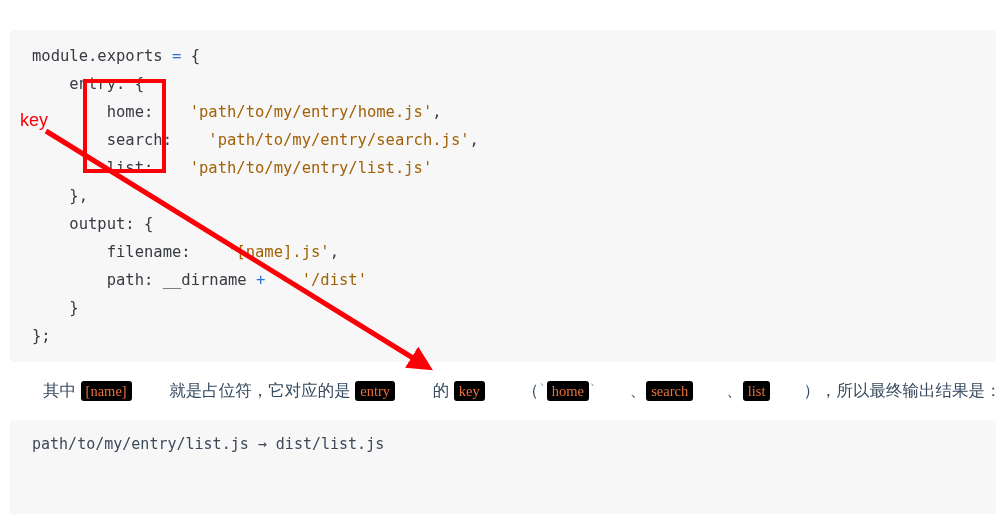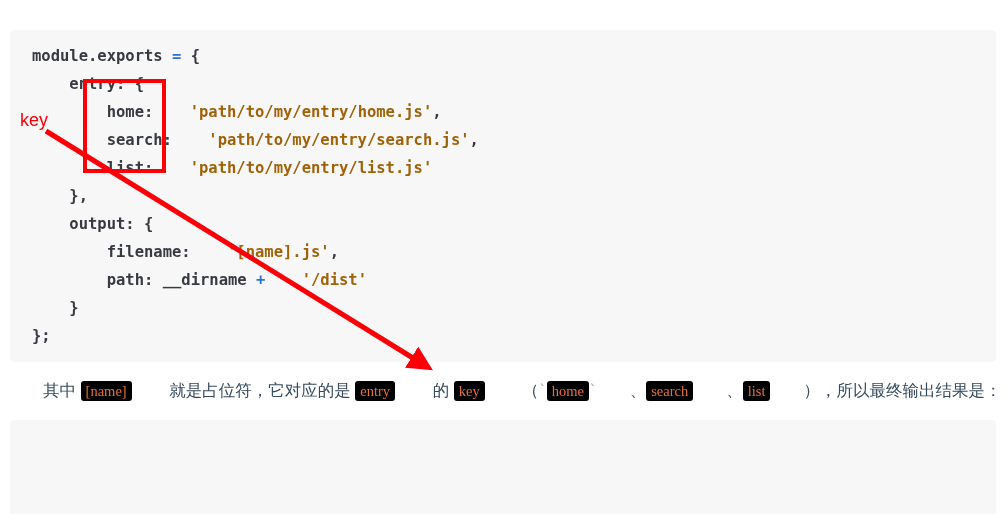--- a/index.html
+++ b/index.html
@@ -40,21 +40,20 @@
     width: 986px;
     height: 101px;
     padding: 10px 0 10px 0;
     font-size: 15px;
     line-height: 28px;
   }
   .code-line {
     white-space: pre;
     padding-left: 22px;
     color: #383a42;
-    font-weight: bold;
   }
   #output-code-block .code-line {
     color: #3c4858;
     padding-left: 22px;
   }
   .tok-plain   { color: #383a42; }
   .tok-punct   { color: #383a42; }
   .tok-str     { color: #a16207; margin-left: 27px; }
   .tok-op      { color: #2f6fd0; }
 
@@ -111,21 +110,21 @@
     box-sizing: border-box;
   }
 </style>
 </head>
 <body>
 
 <pre class="code-block" id="config-code-block"><div class="code-line"><span class="tok-plain">module.exports</span><span class="tok-plain"> </span><span class="tok-op">=</span><span class="tok-punct"> {</span></div><div class="code-line"><span class="tok-plain">    entry: {</span></div><div class="code-line"><span class="tok-plain">        home: </span><span class="tok-str">'path/to/my/entry/home.js'</span><span class="tok-punct">,</span></div><div class="code-line"><span class="tok-plain">        search: </span><span class="tok-str">'path/to/my/entry/search.js'</span><span class="tok-punct">,</span></div><div class="code-line"><span class="tok-plain">        list: </span><span class="tok-str">'path/to/my/entry/list.js'</span></div><div class="code-line"><span class="tok-plain">    },</span></div><div class="code-line"><span class="tok-plain">    output: {</span></div><div class="code-line"><span class="tok-plain">        filename: </span><span class="tok-str">'[name].js'</span><span class="tok-punct">,</span></div><div class="code-line"><span class="tok-plain">        path: __dirname </span><span class="tok-op">+</span><span class="tok-plain"> </span><span class="tok-str">'/dist'</span></div><div class="code-line"><span class="tok-plain">    }</span></div><div class="code-line"><span class="tok-plain">};</span></div></pre>
 
 <p id="explanation-paragraph"><span class="txt">其中 </span><span class="inline-code">[name]</span><span class="txt"> 就是占位符，它对应的是 </span><span class="inline-code">entry</span><span class="txt"> 的 </span><span class="inline-code">key</span><span class="txt"> （</span><span class="tick">`</span><span class="inline-code">home</span><span class="tick">`</span><span class="txt">、</span><span class="inline-code">search</span><span class="txt">、</span><span class="inline-code">list</span><span class="txt">），所以最终输出结果是：</span></p>
 
-<pre class="code-block" id="output-code-block"></pre>
+<pre class="code-block" id="output-code-block"><div class="code-line">path/to/my/entry/list.js → dist/list.js</div></pre>
 
 <div id="annotation-layer">
   <div id="key-highlight-box" style="left: 83px; top: 79px; width: 83px; height: 94px; border-color: rgb(251, 0, 7);"></div>
   <span id="key-annotation-label" style="color: rgb(251, 0, 7);">key</span>
   <svg id="annotation-arrow-svg" width="1006" height="514" style="position:absolute;left:0;top:0;">
     <defs>
       <marker id="arrowhead" markerWidth="5" markerHeight="5" refX="2.2" refY="2.5" orient="auto" markerUnits="strokeWidth">
         <path d="M0,0 L5,2.5 L0,5 z" fill="#fb0007"></path>
       </marker>
     </defs>

